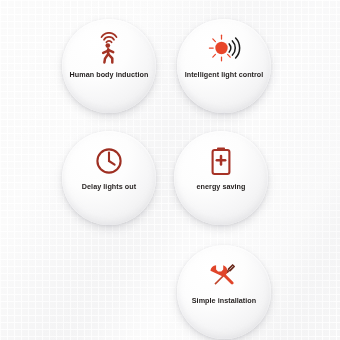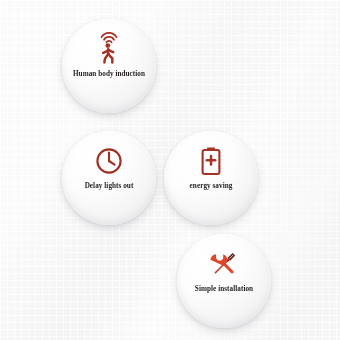--- a/index.html
+++ b/index.html
@@ -85,36 +85,36 @@
     display: flex;
     align-items: center;
     justify-content: center;
   }
   .icon-wrap svg { display: block; }
 
   .cell-label {
     margin-top: 4px;
     width: 92px;
     text-align: center;
-    font-family: Liberation Serif, serif;
+    font-family: Liberation Sans, sans-serif;
     font-size: 7.2px;
     line-height: 9px;
     font-weight: bold;
     color: #231f1e;
     letter-spacing: 0.05px;
     white-space: pre-line;
   }
 
   
   .pos-0 { left: 62px;  top: 19px;  }
   .pos-1 { left: 177px; top: 19px;  }
   .pos-2 { left: 62px;  top: 131px; }
-  .pos-3 { left: 164px; top: 131px; }
+  .pos-3 { left: 174px; top: 131px; }
   .pos-4 { left: 62px;  top: 243px; }
-  .pos-5 { left: 177px; top: 234px; }
+  .pos-5 { left: 177px; top: 245px; }
 </style>
 </head>
 <body>
 
 <div id="board">
   <div id="sheen"></div>
 
   <div class="grid">
 
     <div class="cell pos-0">
@@ -133,20 +133,43 @@
               <path d="M16.2 18.6 L11.2 20.9"></path>
               <path d="M16.2 22.0 L20.3 26.4 L20.3 30.4"></path>
               <path d="M16.2 22.0 L13.0 26.6 L12.4 30.4"></path>
             </g>
           </svg>
         </div>
         <div class="cell-label">Human body induction</div>
       </div>
     </div>
 
+    <div class="cell pos-1">
+      <div class="bubble">
+        <div class="icon-wrap">
+          <svg width="34" height="34" viewBox="0 0 34 34">
+            <g stroke="#e8462a" stroke-width="1.25" stroke-linecap="round">
+              <line x1="14.5" y1="7.0" x2="14.5" y2="3.2"></line>
+              <line x1="8.4" y1="9.6" x2="5.8" y2="6.9"></line>
+              <line x1="6.2" y1="16.0" x2="2.4" y2="16.0"></line>
+              <line x1="8.4" y1="22.4" x2="5.8" y2="25.1"></line>
+              <line x1="14.5" y1="25.0" x2="14.5" y2="28.8"></line>
+              <line x1="20.6" y1="22.4" x2="23.2" y2="25.1"></line>
+            </g>
+            <circle cx="14.5" cy="16.0" r="6.2" fill="#e8462a"></circle>
+            <g fill="none" stroke="#1a1a1a" stroke-width="1.5" stroke-linecap="round">
+              <path d="M22.2 11.9 A6.0 6.0 0 0 1 22.2 20.1"></path>
+              <path d="M25.4 8.9 A10.2 10.2 0 0 1 25.4 23.1"></path>
+              <path d="M28.6 6.0 A14.4 14.4 0 0 1 28.6 26.0"></path>
+            </g>
+          </svg>
+        </div>
+        <div class="cell-label">Intelligent light control</div>
+      </div>
+    </div>
 
     <div class="cell pos-2">
       <div class="bubble">
         <div class="icon-wrap">
           <svg width="34" height="34" viewBox="0 0 34 34">
             <circle cx="17" cy="17" r="11.6" fill="none" stroke="#9e2f22" stroke-width="2.1"></circle>
             <g stroke="#9e2f22" stroke-width="2.1" stroke-linecap="round">
               <line x1="17" y1="17" x2="17" y2="8.6"></line>
               <line x1="17" y1="17" x2="22.6" y2="20.6"></line>
             </g>

